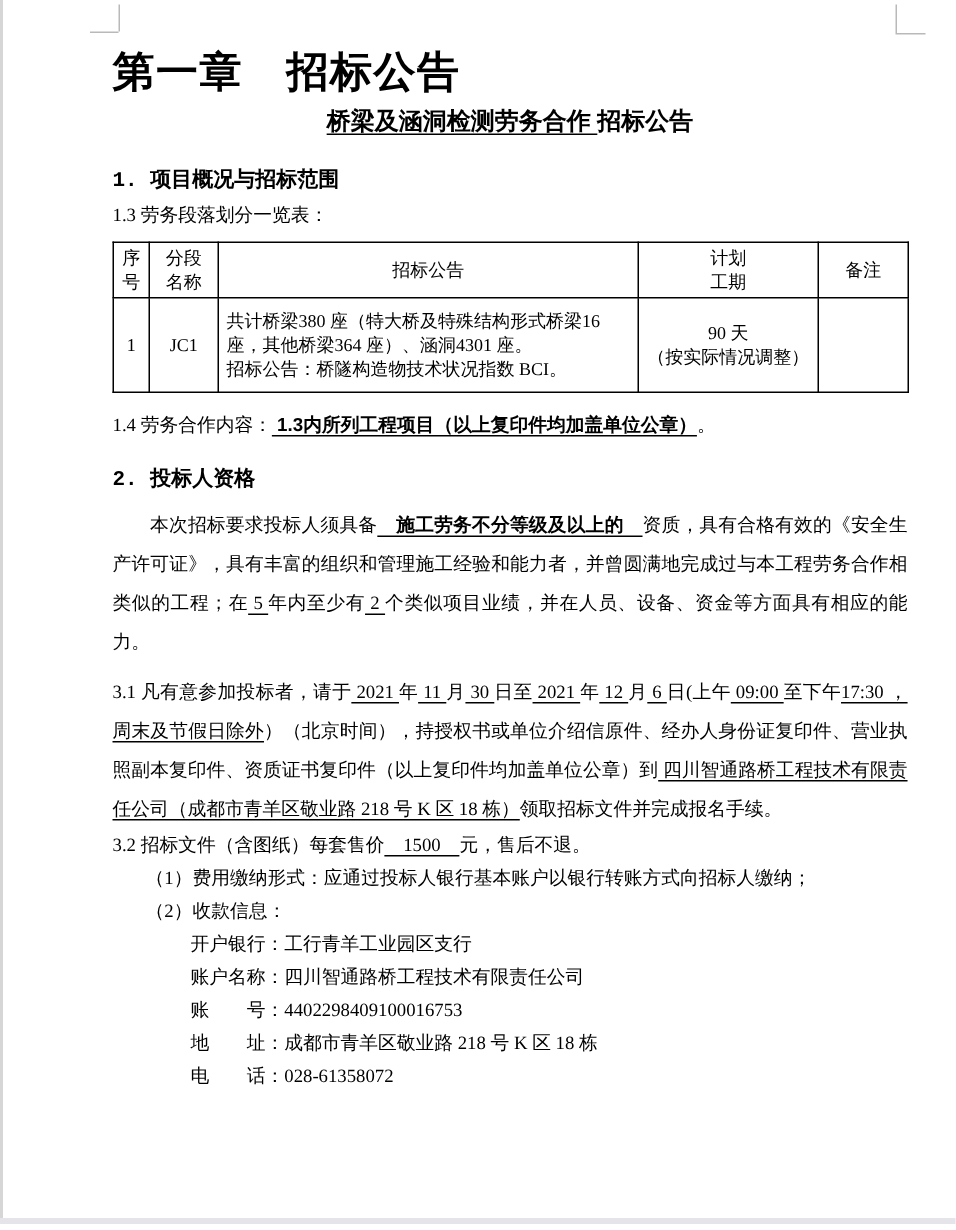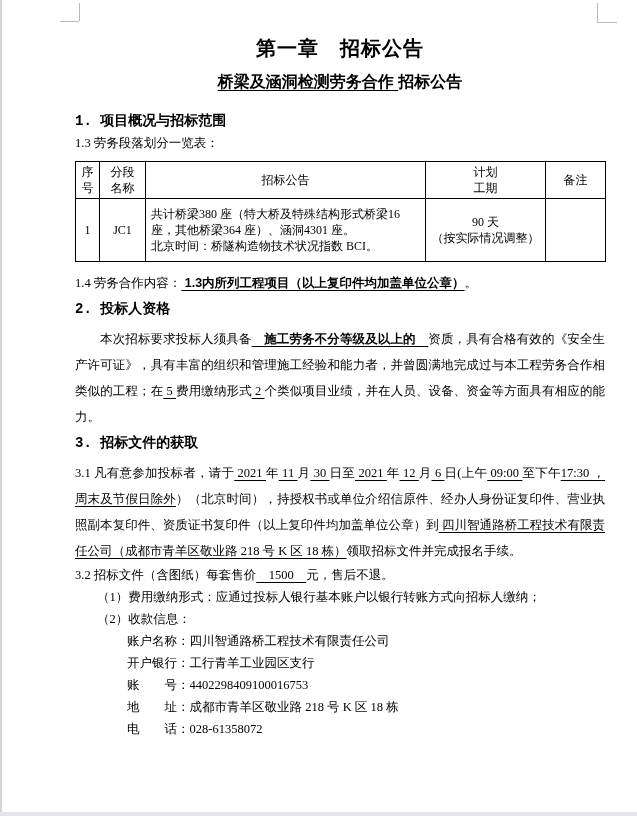--- a/index.html
+++ b/index.html
@@ -17,35 +17,35 @@
   .crop-l-h{left:60px;top:21px;width:19px;height:1px;}
   .crop-r-v{left:597px;top:3px;width:1px;height:19px;}
   .crop-r-h{left:597px;top:22px;width:20px;height:1px;}
 
   .content{position:absolute;left:75px;top:0;width:530px;}
 
   .b{font-family:"Liberation Sans","DejaVu Sans",sans-serif;font-weight:bold;}
   .u{text-decoration:underline;text-underline-offset:3px;}
 
   .doc-title{
-    margin:33px 0 0 0;text-align:center;
+    margin:33px 0 0 0;
     font-family:"Liberation Sans","DejaVu Sans",sans-serif;
-    font-size:20px;font-weight:bold;line-height:30px;letter-spacing:1px;
+    font-size:28px;font-weight:bold;line-height:30px;letter-spacing:1px;
   }
   .doc-subtitle{
     margin-top:8px;text-align:center;
     font-family:"Liberation Sans","DejaVu Sans",sans-serif;
     font-size:16px;font-weight:bold;line-height:22px;
   }
   .sec-heading{
     margin:18px 0 0 0;
     font-family:Liberation Mono, monospace;
     font-size:14px;font-weight:bold;line-height:20px;
   }
-  .sec-heading.tight{margin-top:3px;}
+  .sec-heading.tight{margin-top:14px;}
   p.bodytext{
     margin:0;font-size:12.5px;line-height:25px;text-align:justify;
   }
   p.first{margin-top:7px;}
   p.indent{text-indent:2em;}
   p.after-table{margin-top:8px;line-height:26px;}
   p.l26{line-height:26px;}
   p.l22{line-height:22px;}
   .pad1{padding-left:22px;}
   .pad2{padding-left:52px;}
@@ -103,41 +103,40 @@
         <th class="hdr pre">计划
 工期</th>
         <th class="hdr">备注</th>
       </tr>
     </thead>
     <tbody>
       <tr class="datarow">
         <td class="c">1</td>
         <td class="c">JC1</td>
         <td class="overview pre">共计桥梁380 座（特大桥及特殊结构形式桥梁16 座，其他桥梁364 座）、涵洞4301 座。
-北京时间：桥隧构造物技术状况指数 BCI。</td>
+招标公告：桥隧构造物技术状况指数 BCI。</td>
         <td class="c pre">90 天
 （按实际情况调整）</td>
         <td class="c"></td>
       </tr>
     </tbody>
   </table>
 
   <p class="bodytext after-table"><span>1.4 劳务合作内容：</span><span class="u b"> 1.3内所列工程项目（以上复印件均加盖单位公章）</span><span>。</span></p>
 
   <div class="sec-heading tight">2. 投标人资格</div>
 
-  <p class="bodytext first indent l26"><span>本次招标要求投标人须具备</span><span class="u b">　施工劳务不分等级及以上的　</span><span>资质，具有合格有效的《安全生产许可证》，具有丰富的组织和管理施工经验和能力者，并曾圆满地完成过与本工程劳务合作相类似的工程；在</span><span class="u"> 5 </span><span>费用缴纳形式</span><span class="u"> 2 </span><span>个类似项目业绩，并在人员、设备、资金等方面具有相应的能力。</span></p>
+  <p class="bodytext first indent l26"><span>本次招标要求投标人须具备</span><span class="u b">　施工劳务不分等级及以上的　</span><span>资质，具有合格有效的《安全生产许可证》，具有丰富的组织和管理施工经验和能力者，并曾圆满地完成过与本工程劳务合作相类似的工程；在</span><span class="u"> 5 </span><span>年内至少有</span><span class="u"> 2 </span><span>个类似项目业绩，并在人员、设备、资金等方面具有相应的能力。</span></p>
 
-  <div class="sec-heading tight">3. 招标文件的获取</div>
 
   <p class="bodytext first l26"><span>3.1 凡有意参加投标者，请于</span><span class="u"> 2021 </span><span>年</span><span class="u"> 11 </span><span>月</span><span class="u"> 30 </span><span>日至</span><span class="u"> 2021 </span><span>年</span><span class="u"> 12 </span><span>月</span><span class="u"> 6 </span><span>日(上午</span><span class="u"> 09:00 </span><span>至下午</span><span class="u">17:30 ，周末及节假日除外</span><span>）（北京时间），持授权书或单位介绍信原件、经办人身份证复印件、营业执照副本复印件、资质证书复印件（以上复印件均加盖单位公章）到</span><span class="u"> 四川智通路桥工程技术有限责任公司（成都市青羊区敬业路 218 号 K 区 18 栋）</span><span>领取招标文件并完成报名手续。</span></p>
 
   <p class="bodytext l22"><span>3.2 招标文件（含图纸）每套售价</span><span class="u">　1500　</span><span>元，售后不退。</span></p>
   <p class="bodytext l22 pad1">（1）费用缴纳形式：应通过投标人银行基本账户以银行转账方式向招标人缴纳；</p>
   <p class="bodytext l22 pad1">（2）收款信息：</p>
 
+  <p class="bodytext l22 pad2"><span>开户银行：</span><span>工行青羊工业园区支行</span></p>
   <p class="bodytext l22 pad2"><span>账户名称：</span><span>四川智通路桥工程技术有限责任公司</span></p>
-  <p class="bodytext l22 pad2"><span>开户银行：</span><span>工行青羊工业园区支行</span></p>
   <p class="bodytext l22 pad2"><span>账　　号：</span><span>4402298409100016753</span></p>
   <p class="bodytext l22 pad2"><span>地　　址：</span><span>成都市青羊区敬业路 218 号 K 区 18 栋</span></p>
   <p class="bodytext l22 pad2"><span>电　　话：</span><span>028-61358072</span></p>
 
 </div>
 
 </body></html>

